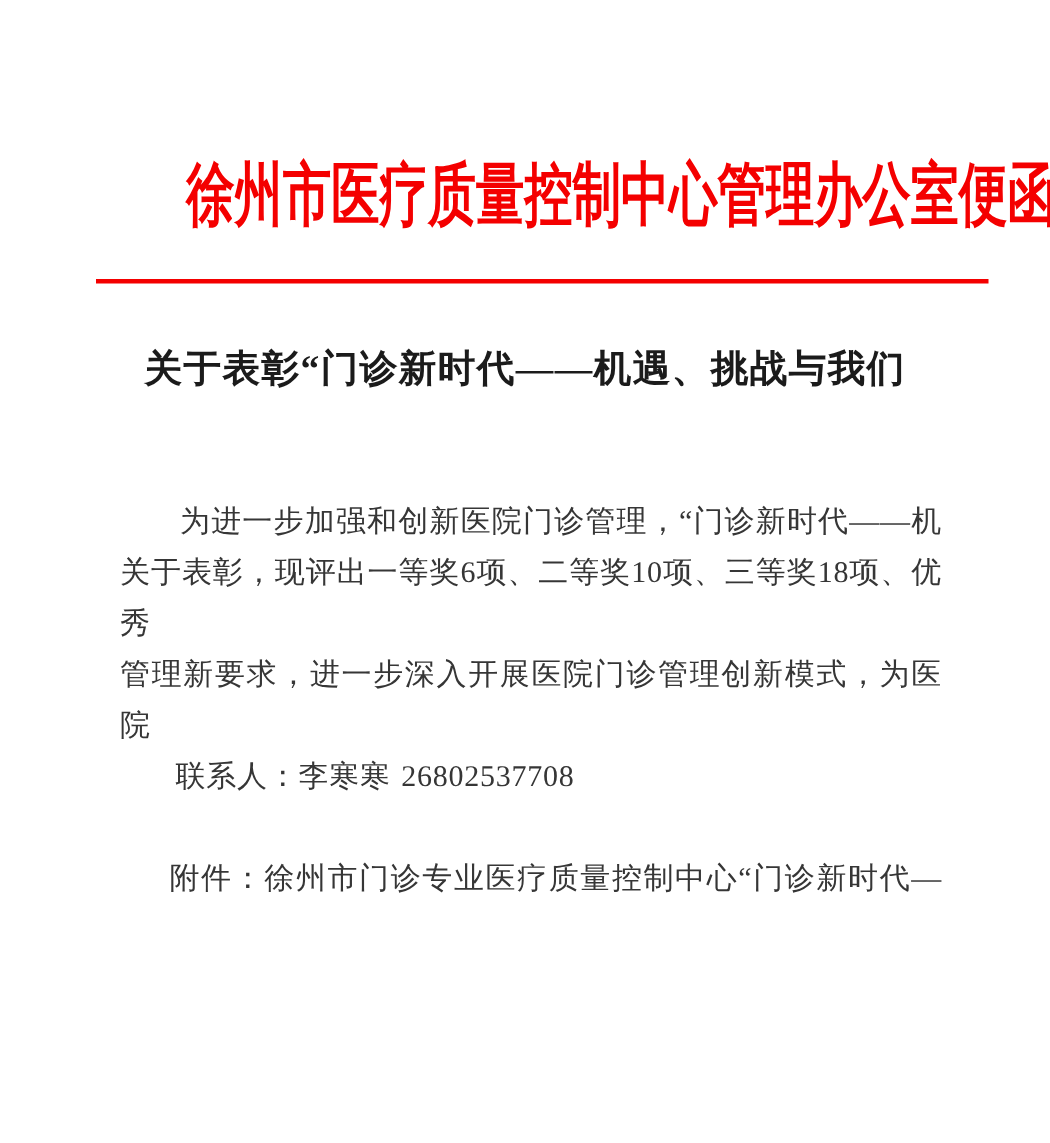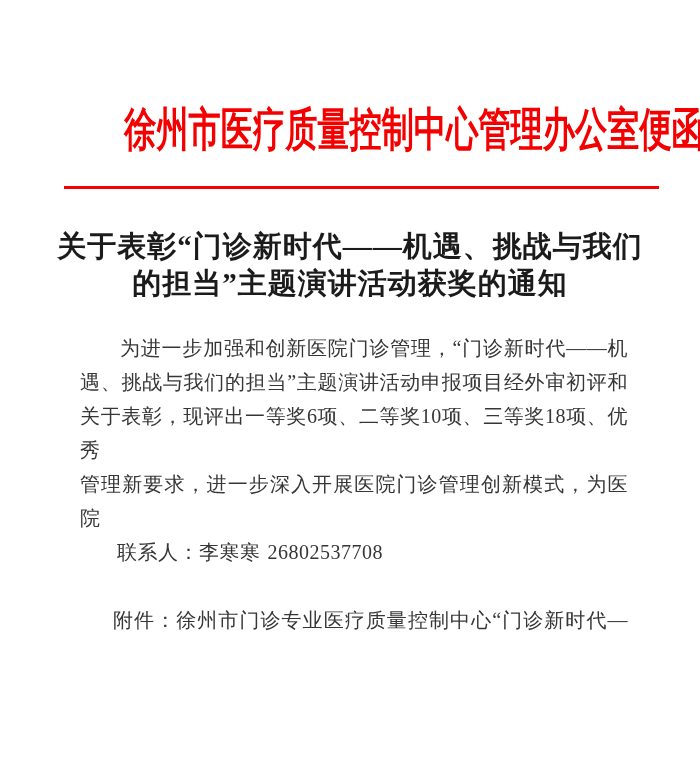--- a/index.html
+++ b/index.html
@@ -43,21 +43,21 @@
   }
   
   .doc-title {
     position: absolute;
     top: 228px;
     left: 0;
     width: 700px;
     text-align: center;
     font-weight: bold;
     color: #1b1b1b;
-    font-size: 29px;
+    font-size: 25px;
     line-height: 37px;
     letter-spacing: 1px;
   }
   
   .body-text {
     position: absolute;
     top: 331px;
     left: 80px;
     width: 548px;
     font-size: 20px;
@@ -86,28 +86,26 @@
 <div class="page">
 
   <div class="letterhead">
     <span class="letterhead-inner" style="color: rgb(244, 0, 0);">徐州市医疗质量控制中心管理办公室便函</span>
   </div>
 
   <div class="rule" style="background: rgb(244, 0, 0);"></div>
 
   <div class="doc-title">
     <div>关于表彰“门诊新时代——机遇、挑战与我们</div>
-    <div>的担当”主题演讲活动获奖的通知</div>
   </div>
 
   <div class="body-text">
 
 
     <div class="line j indent2">为进一步加强和创新医院门诊管理，“门诊新时代——机</div>
-    <div class="line j">遇、挑战与我们的担当”主题演讲活动申报项目经外审初评和</div>
     <div class="line j">关于表彰，现评出一等奖6项、二等奖10项、三等奖18项、优秀</div>
     <div class="line j">管理新要求，进一步深入开展医院门诊管理创新模式，为医院</div>
 
     <div class="line contact-line">
       <span>联系人：</span><span>李寒寒</span><span class="phone">26802537708</span>
     </div>
 
     <div class="spacer"></div>
 
     <div class="line attach-1">附件：徐州市门诊专业医疗质量控制中心“门诊新时代—</div>

